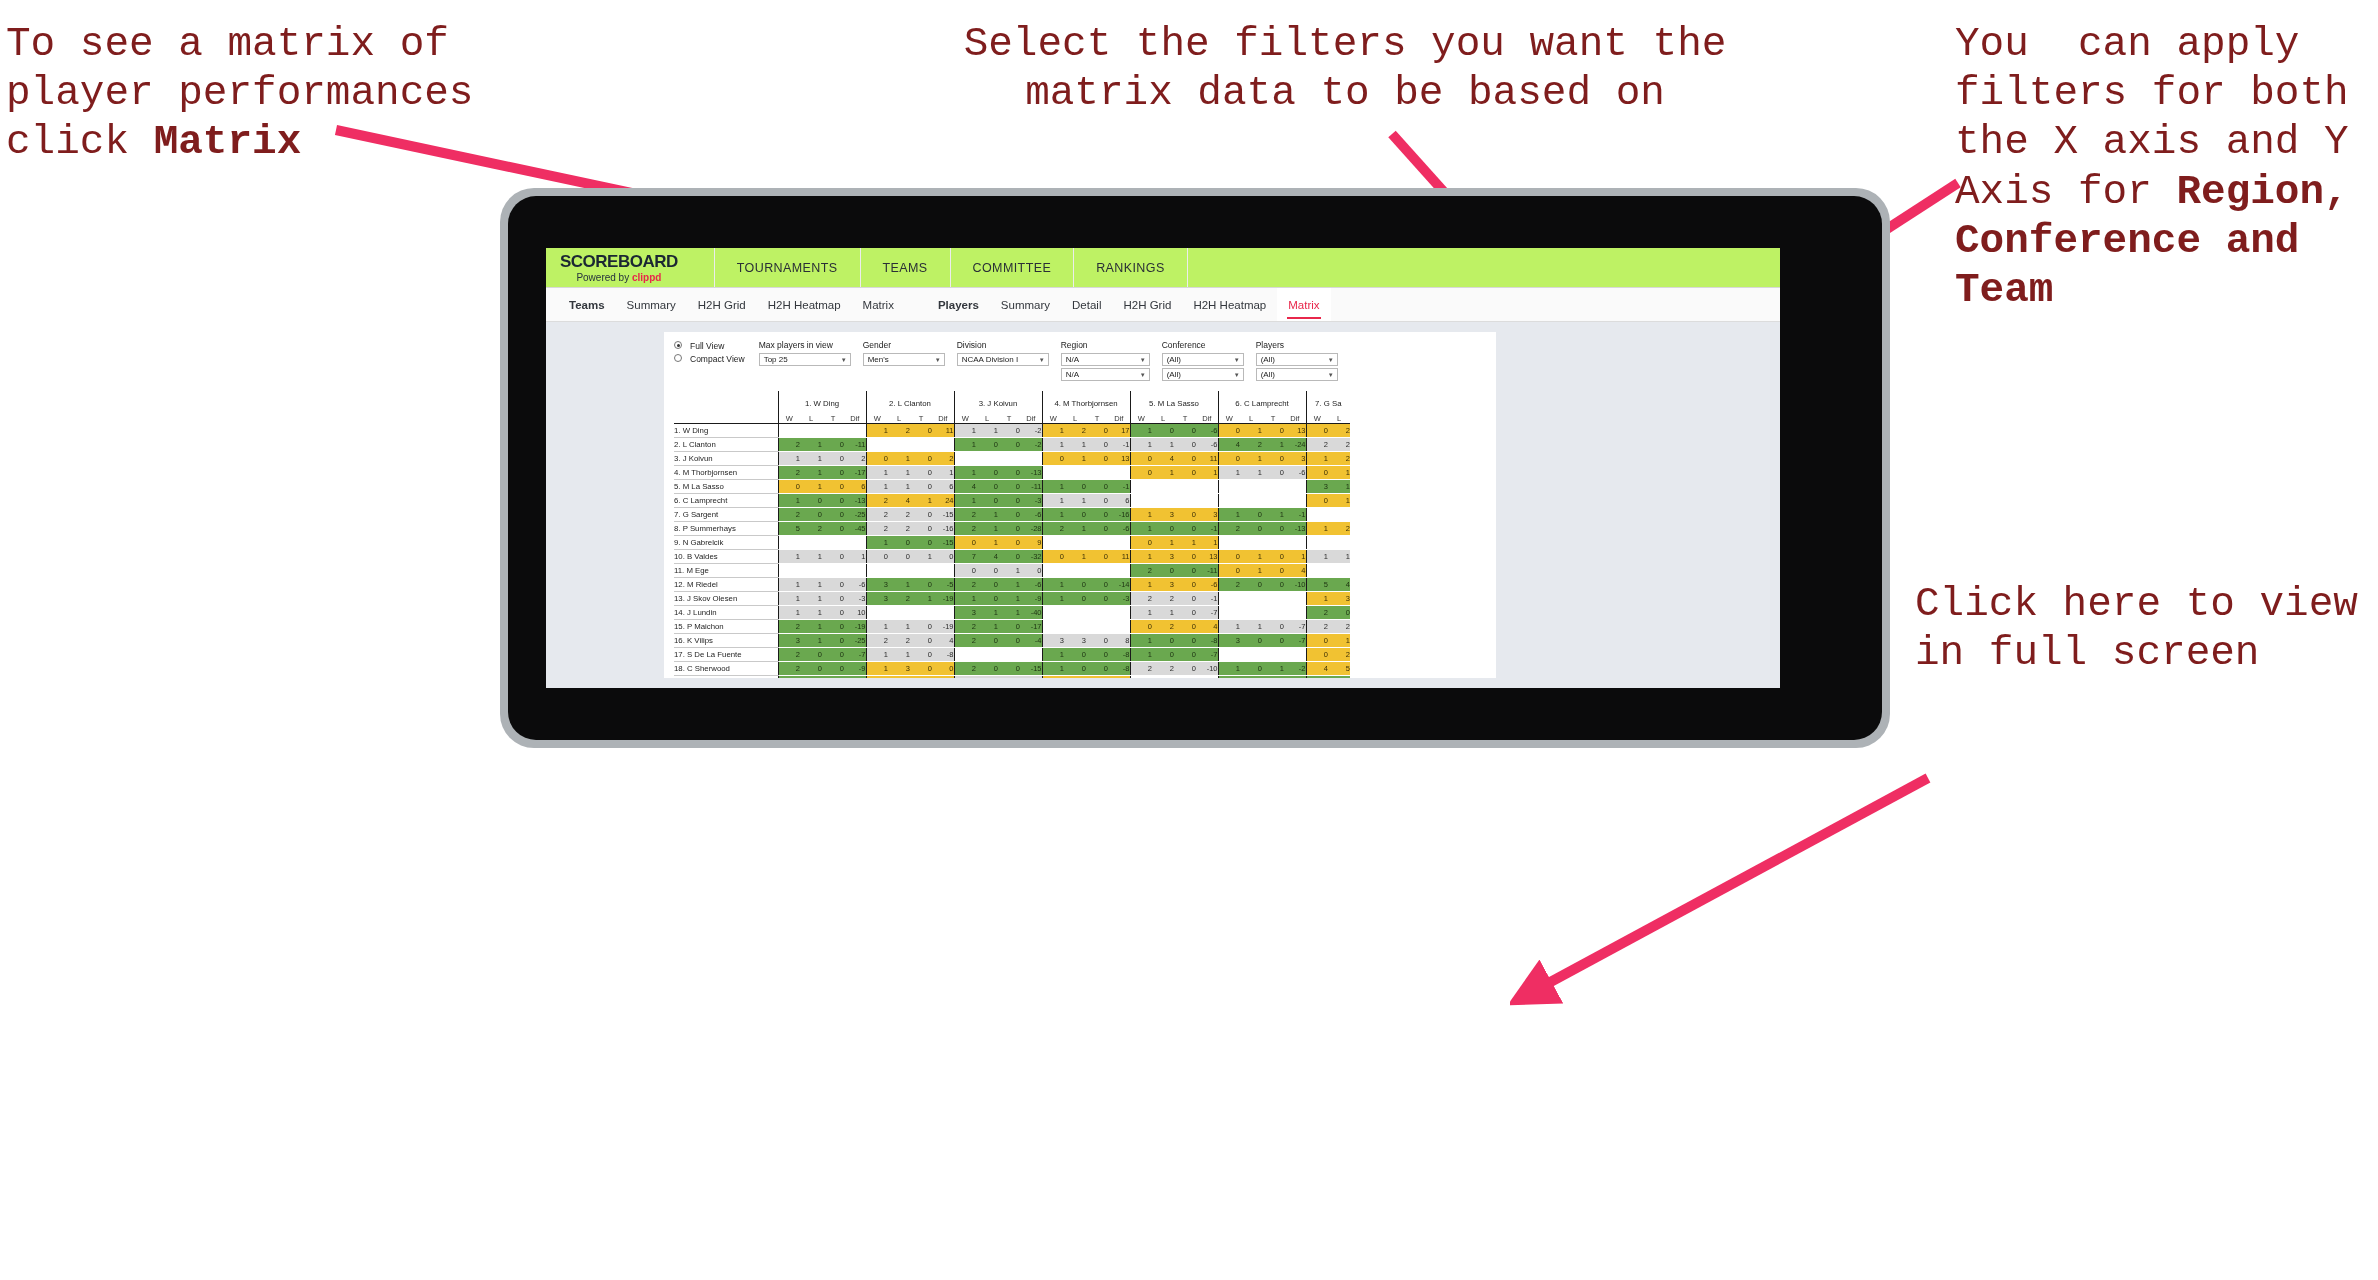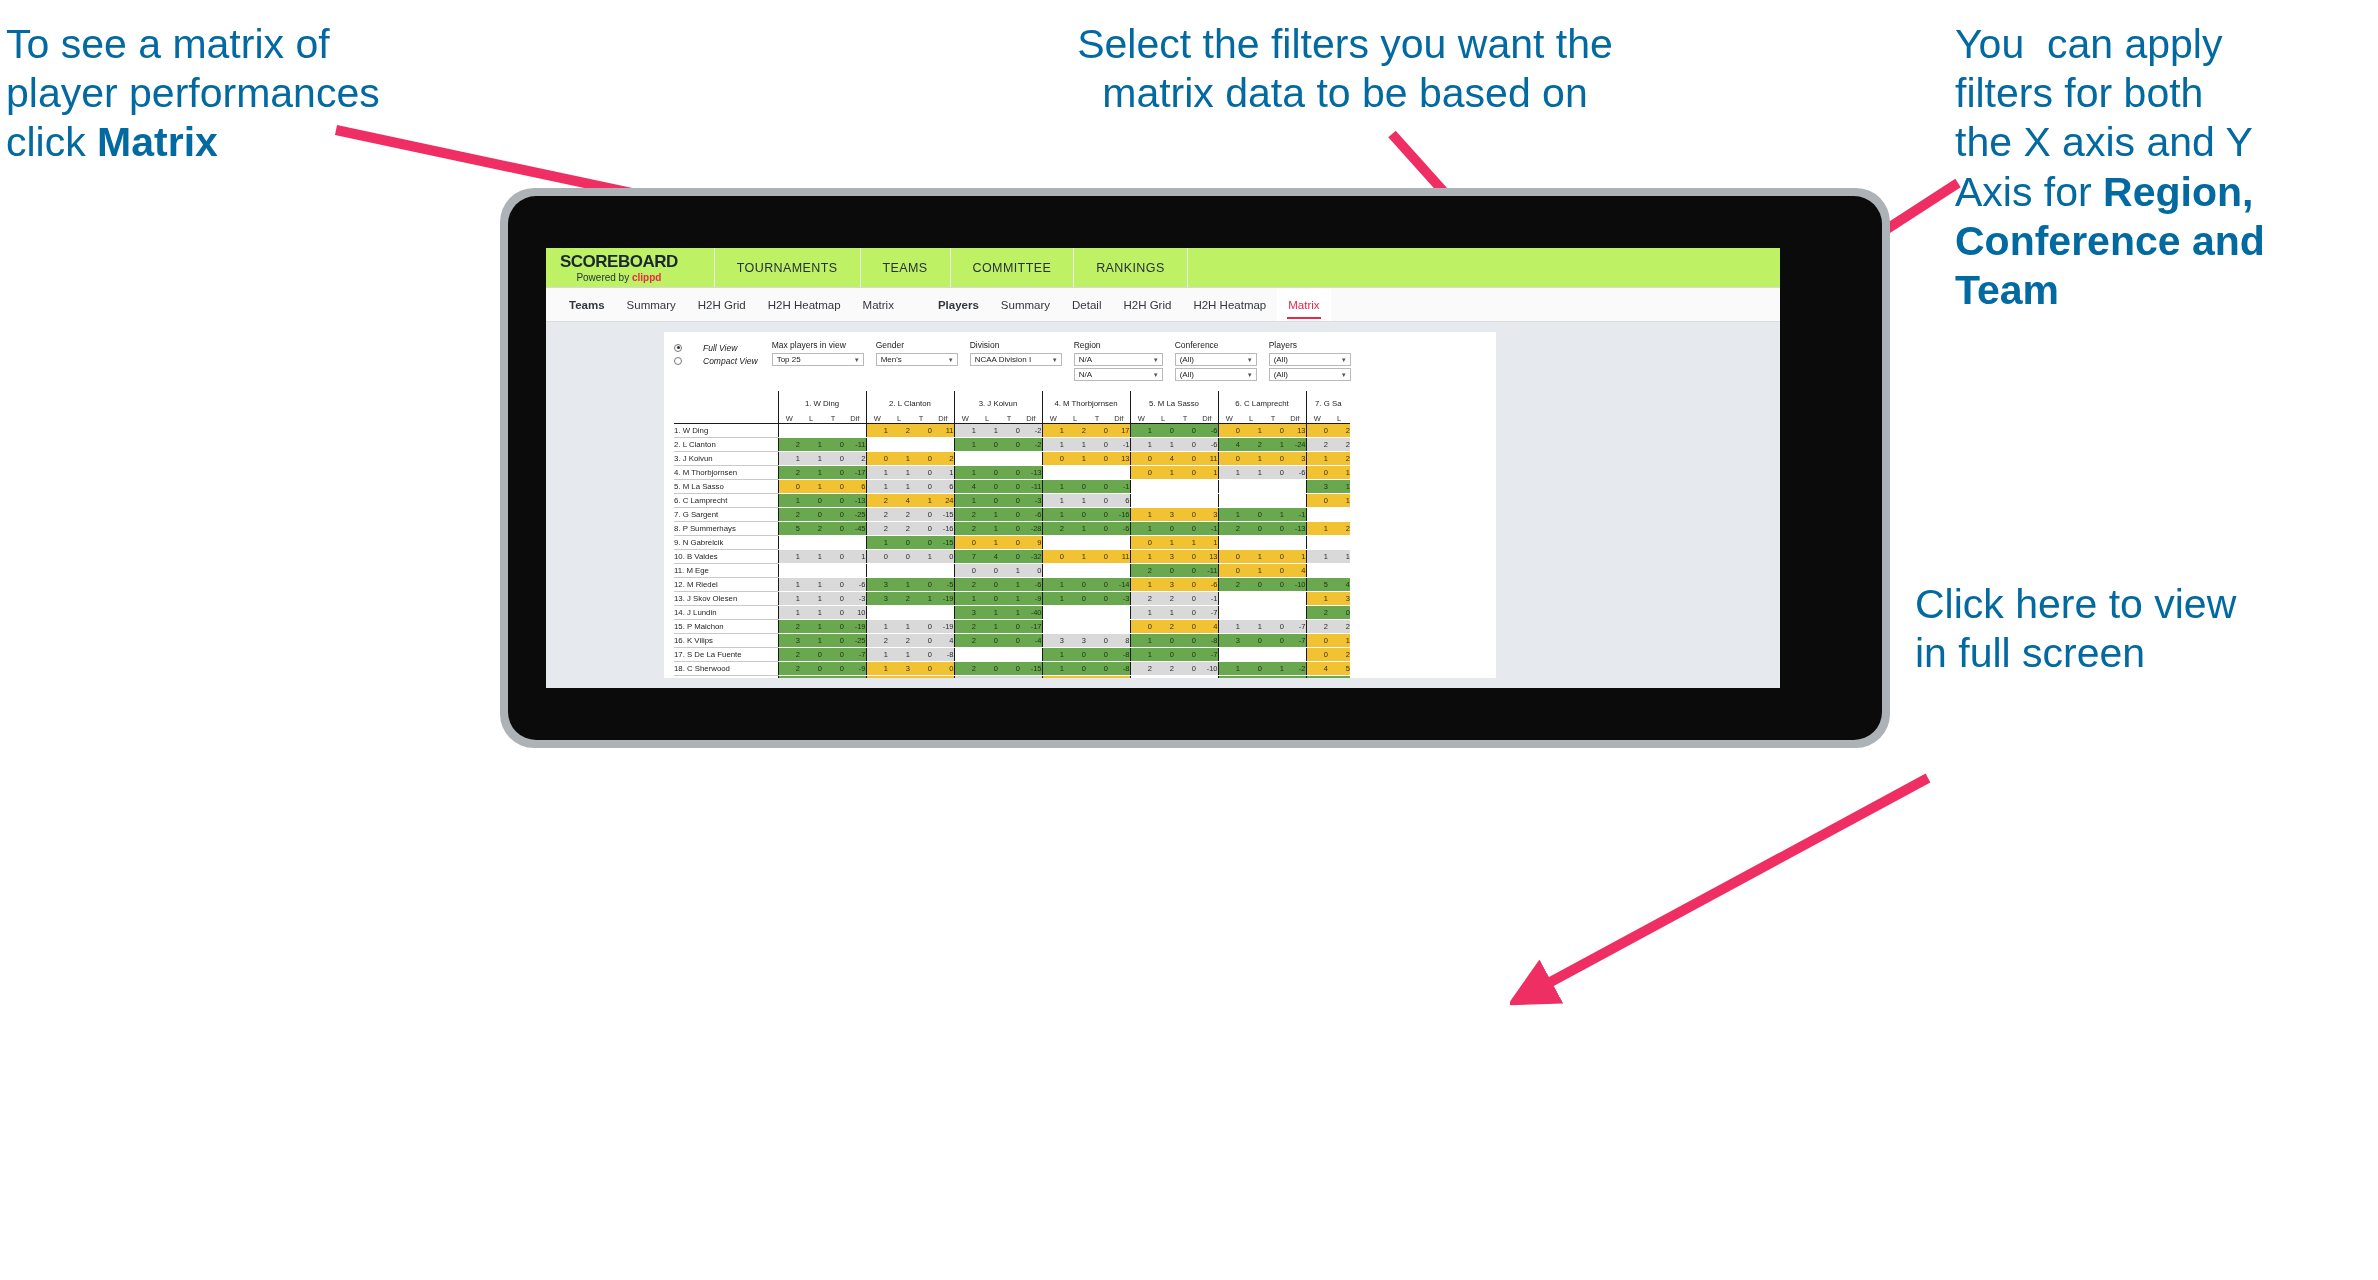--- a/index.html
+++ b/index.html
@@ -8,24 +8,24 @@
     width:2378px; height:1280px;
     background:#ffffff;
     font-family:"Liberation Sans", sans-serif;
     position:relative;
     overflow:hidden;
   }
 
   
   .annot {
     position:absolute;
-    color:#0369a1;
+    color:#7f1d1d;
     font-size:41px;
     line-height:1.20;
-    font-family:Liberation Sans, sans-serif;
+    font-family:Liberation Mono, monospace;
     white-space:pre-wrap;
   }
   .annot b { font-weight:bold; }
   #annot-matrix   { left:6px;    top:20px;  width:530px; }
   #annot-filters  { left:960px;  top:20px;  width:770px; text-align:center;}
   #annot-axes     { left:1955px; top:20px;  width:420px; }
   #annot-full     { left:1915px; top:580px; width:460px; }
 
   
   .arrow { position:absolute; pointer-events:none; }
@@ -114,21 +114,21 @@
   }
 
   
   .filters {
     display:flex; padding:8px 6px 4px 10px; gap:0px;
     font-size:8.5px; color:#222;
   }
   .fcol { margin-right:12px; }
   .fcol .flabel { font-size:8.5px; color:#222; margin-bottom:2px; height:11px;}
   .radio-col { margin-right:14px; padding-top:1px; }
-  .radio-row { display:flex; align-items:center; gap:21px; height:13px; font-size:8.5px;font-style:italic;}
+  .radio-row { display:flex; align-items:flex-start; gap:8px; height:13px; font-size:8.5px;}
   .radio {
     width:8px; height:8px; border:1px solid #777; border-radius:50%;
     background:#fff; display:inline-block; position:relative;
   }
   .radio.on::after {
     content:""; position:absolute; left:1.5px; top:1.5px;
     width:3px; height:3px; border-radius:50%; background:#333;
   }
   .select {
     border:1px solid #b9b9b9; background:#fff; height:13px;

